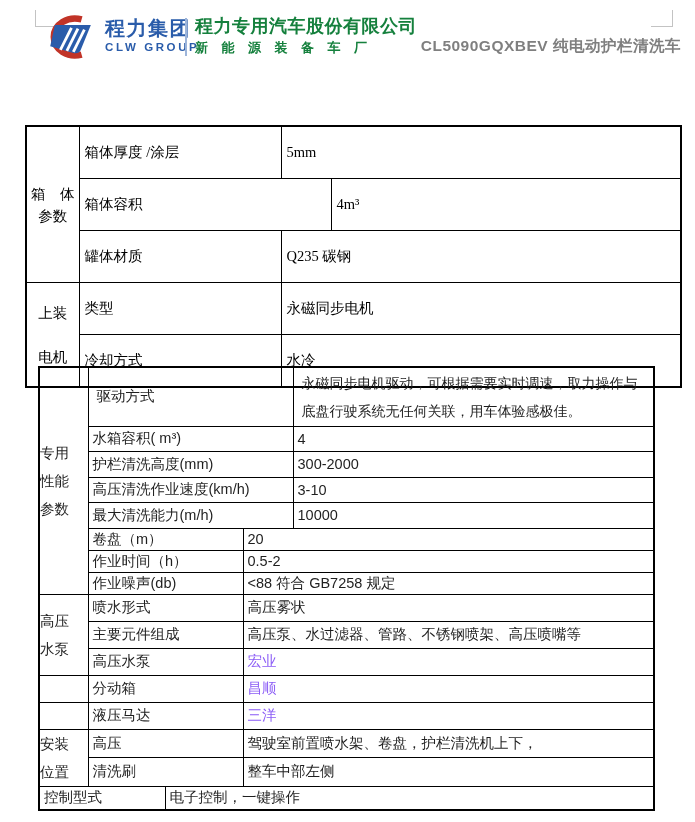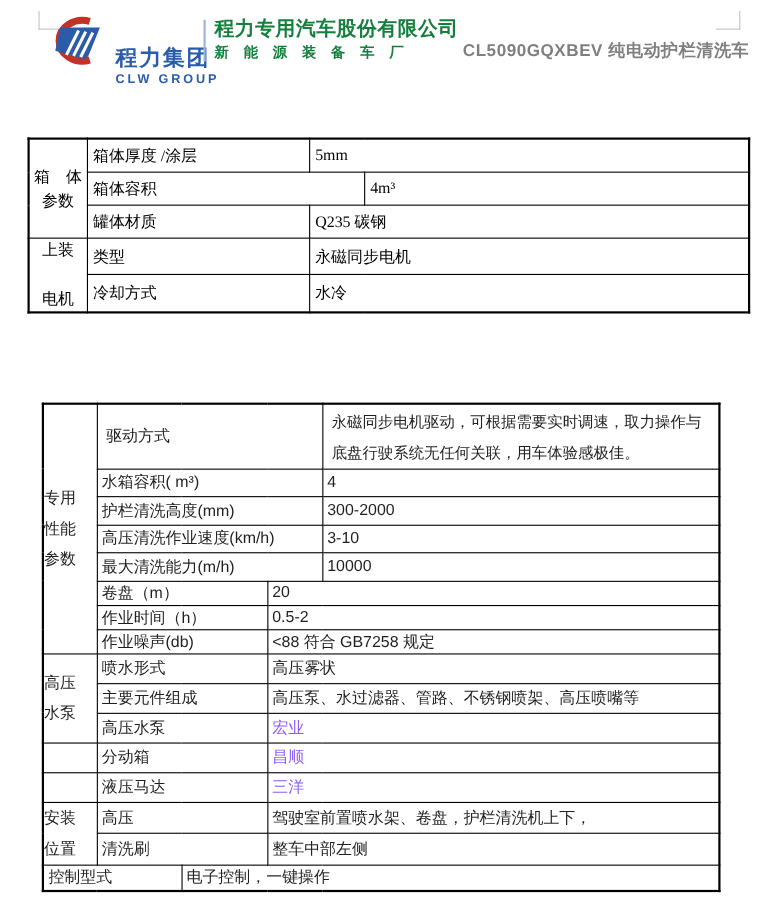--- a/index.html
+++ b/index.html
@@ -6,40 +6,40 @@
   #page{position:relative;width:695px;height:822px;background:#ffffff;overflow:hidden;
         font-family:"Liberation Sans","DejaVu Sans",sans-serif;}
 
   
   .cropmark{position:absolute;width:21px;height:16px;}
   .crop-tl{left:35px;top:10px;border-left:1px solid #c3c3c3;border-bottom:1px solid #c3c3c3;}
   .crop-tr{left:651px;top:10px;border-right:1px solid #c3c3c3;border-bottom:1px solid #c3c3c3;}
 
   
   #logo{position:absolute;left:28px;top:13px;width:74px;height:48px;}
-  .brand-block{position:absolute;left:105px;top:17px;color:#2a5caa;margin-top:25px;}
+  .brand-block{position:absolute;left:105px;top:17px;color:#2a5caa;}
   .brand-cn{font-size:20px;font-weight:bold;letter-spacing:1.5px;line-height:22px;}
   .brand-en{font-size:11.5px;font-weight:bold;letter-spacing:2.6px;line-height:13px;margin-top:2px;}
   .hdr-divider{position:absolute;left:185px;top:18px;width:2px;height:38px;background:#9db5da;}
   .company-block{position:absolute;left:195px;top:15px;color:#15803d;}
   .company-name{font-size:18px;font-weight:bold;letter-spacing:0.5px;line-height:22px;}
   .factory-name{font-size:13px;font-weight:bold;letter-spacing:13.5px;line-height:15px;margin-top:3px;white-space:nowrap;}
   .doc-title{position:absolute;right:14px;top:36px;font-size:15.5px;font-weight:bold;
              color:#7f7f7f;letter-spacing:0.5px;}
 
   
   .section-heading{position:absolute;left:25px;top:94px;font-family:"Liberation Serif","DejaVu Serif",serif;
                    font-size:15px;font-weight:bold;color:#000;}
   .section-title-text{border-bottom:1.5px solid #000;padding-bottom:1px;margin-left:12px;}
 
   
   table{border-collapse:collapse;table-layout:fixed;}
   .t1{position:absolute;left:25px;top:125px;width:655px;border:2px solid #000;
       font-family:"Liberation Serif","DejaVu Serif",serif;font-size:14.5px;color:#000;}
-  .t1 td{border:1px solid #000;padding:5px 5px;vertical-align:middle;overflow:hidden;white-space:nowrap;}
+  .t1 td{border:1px solid #000;padding:16px 5px;vertical-align:middle;overflow:hidden;white-space:nowrap;}
   .t1 .grp{text-align:center;padding:0 2px;line-height:22px;}
 
   
   .t2{position:absolute;left:38px;top:366px;width:615px;border:2px solid #000;
       font-family:"Liberation Sans","DejaVu Sans",sans-serif;font-size:14.5px;color:#1f1f1f;}
   .t2 td{border:1px solid #000;padding:0 4px;text-align:left;vertical-align:middle;overflow:hidden;}
   .t2 .grp{line-height:28px;padding:0;}
   .t2 .left{text-align:left;padding:0 8px;}
   .t2 .muted{color:#8b5cf6;}
   .t2 .wrapval{white-space:normal;line-height:28px;font-size:14px;}

